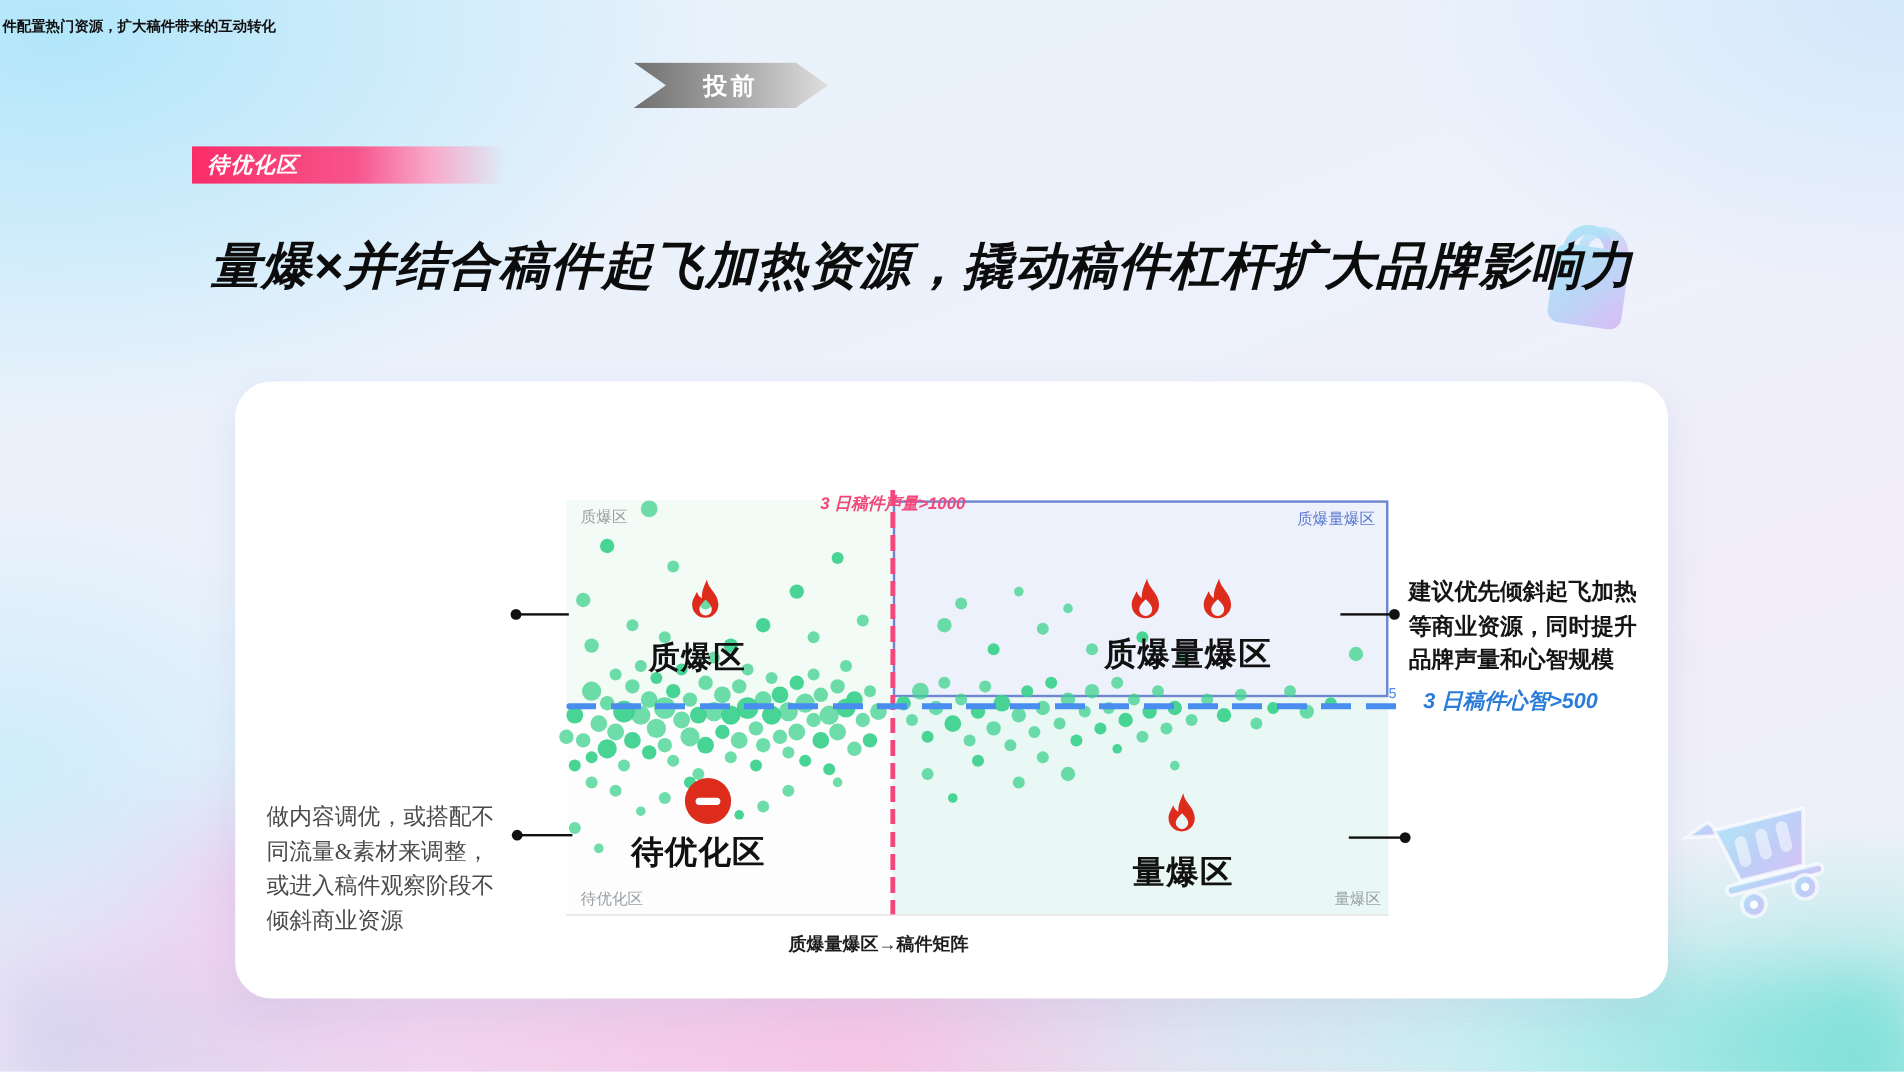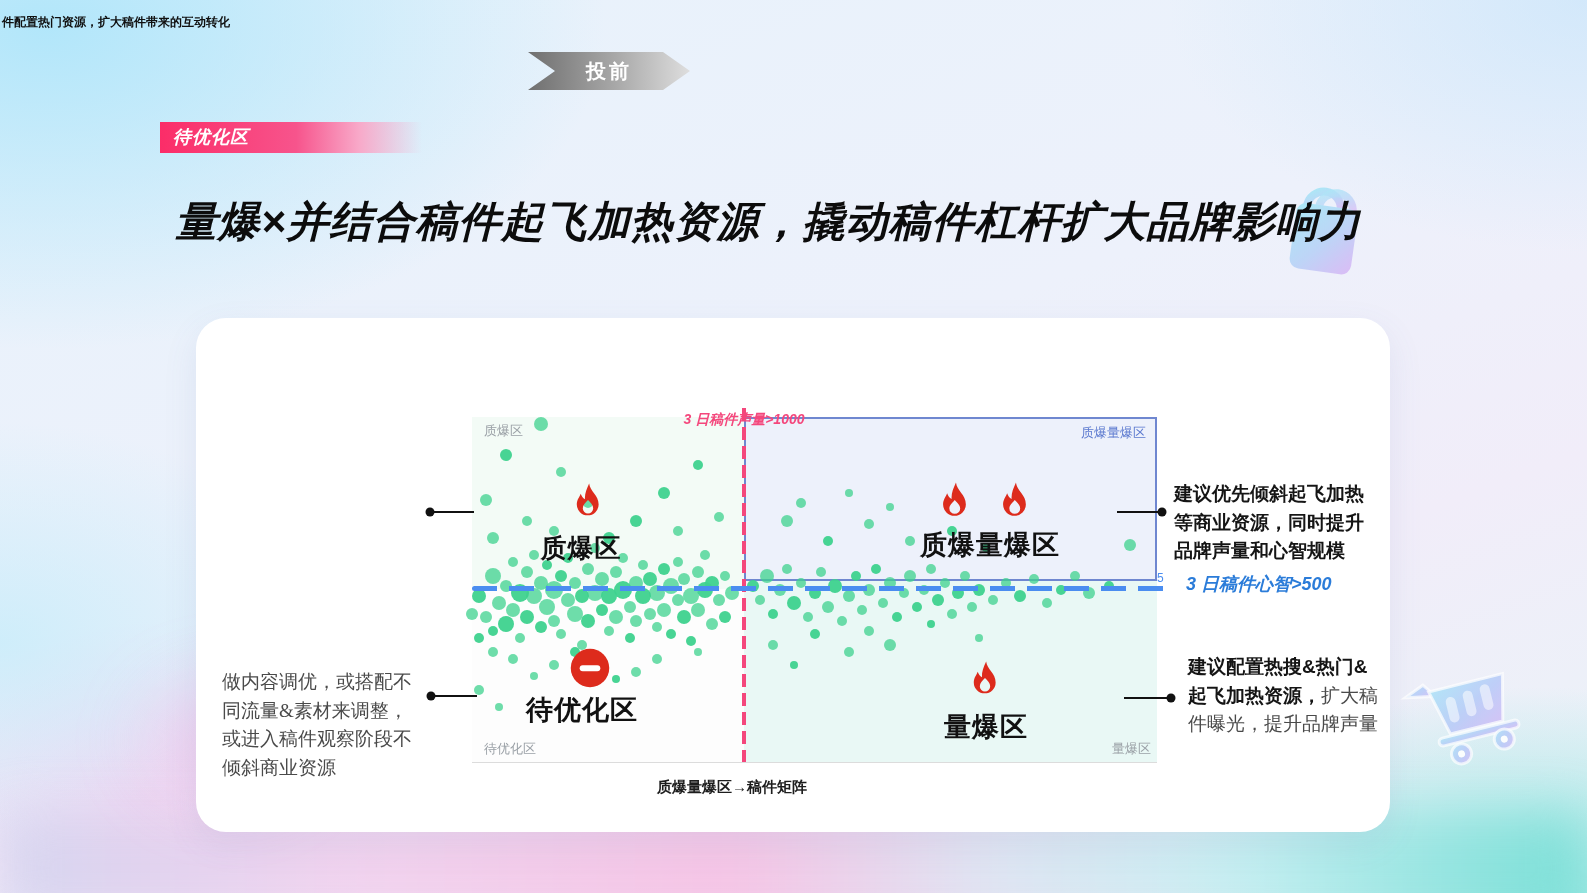--- a/index.html
+++ b/index.html
@@ -342,21 +342,20 @@
     <svg width="46" height="46" viewBox="0 0 32 32">
         <path fill="#dd2b1c" fill-rule="evenodd" d="M16.8 1c.6 5.6 6.6 8 6.6 14.6a7.6 7.6 0 0 1-15.2 0c0-3.2 1.7-4.8 2.7-7.5.8 1.9 1.4 2.8 3 3.9-.3-3.9 1.1-7 2.9-11zm-.8 11.6c1.9 2.1 3.6 3.4 3.6 5.7a3.6 3.6 0 0 1-7.2 0c0-2.3 1.7-3.6 3.6-5.7z"></path>
       </svg>
   </div>
   <div class="center-item zone-label" style="left:790px;top:409px">量爆区</div>
 
   <div class="abs caption">质爆量爆区→稿件矩阵</div>
 
   <div class="ann" style="left:26px;top:350px;width:192px"><span class="seg-r">做内容调优，或搭配不同流量&amp;素材来调整，或进入稿件观察阶段不倾斜商业资源</span></div>
   <div class="ann" style="left:978px;top:162px;width:200px"><span class="seg-b">建议优先倾斜起飞加热等商业资源，同时提升品牌声量和心智规模</span></div>
-  <div class="ann" style="left:992px;top:335px;width:192px"><span class="seg-b">建议配置热搜&amp;热门&amp;起飞加热资源，</span><span class="seg-r">扩大稿件曝光，提升品牌声量</span></div>
 
   <div class="conn-dot" style="left:234px;top:194px"></div>
   <div class="conn-line" style="left:238px;top:193px;width:40px"></div>
   <div class="conn-dot" style="left:235px;top:378px"></div>
   <div class="conn-line" style="left:239px;top:377px;width:42px"></div>
   <div class="conn-line" style="left:921px;top:193px;width:41px"></div>
   <div class="conn-dot" style="left:966px;top:194px"></div>
   <div class="conn-line" style="left:928px;top:379px;width:43px"></div>
   <div class="conn-dot" style="left:975px;top:380px"></div>
 </div>

